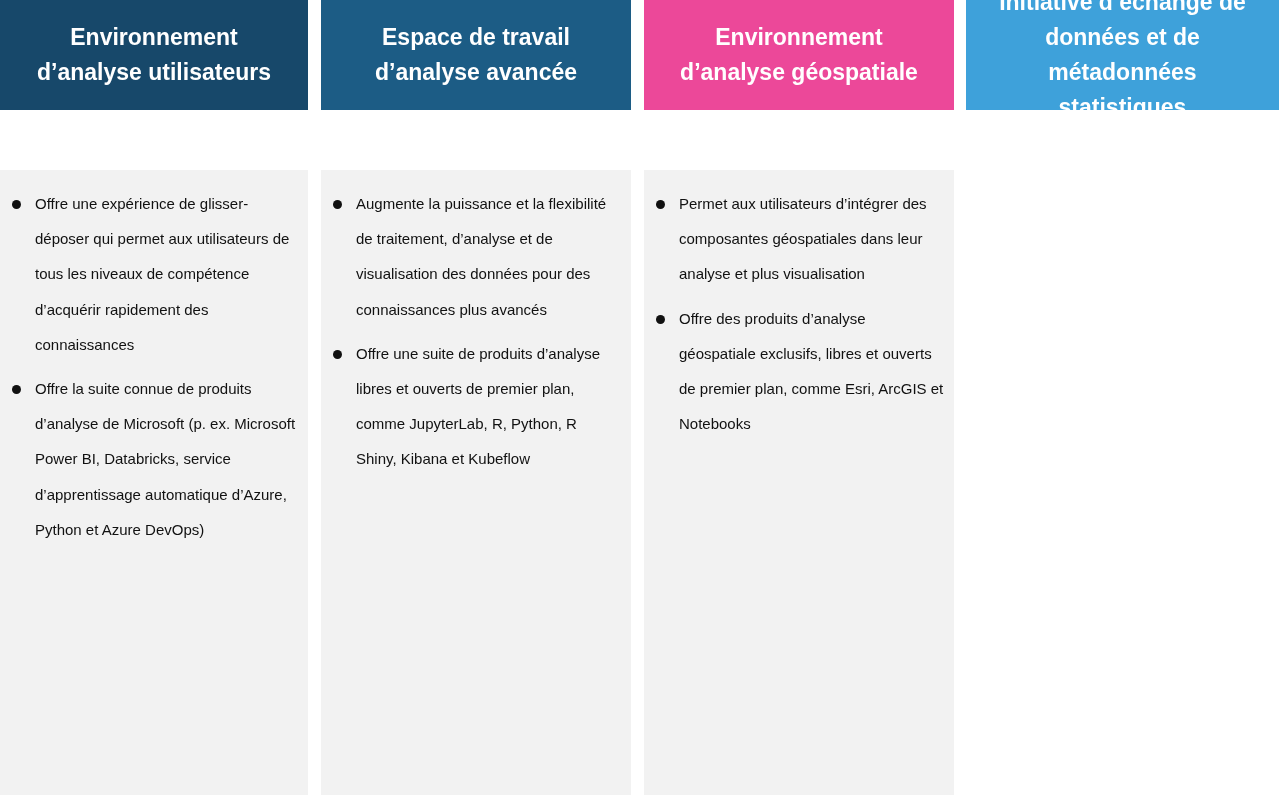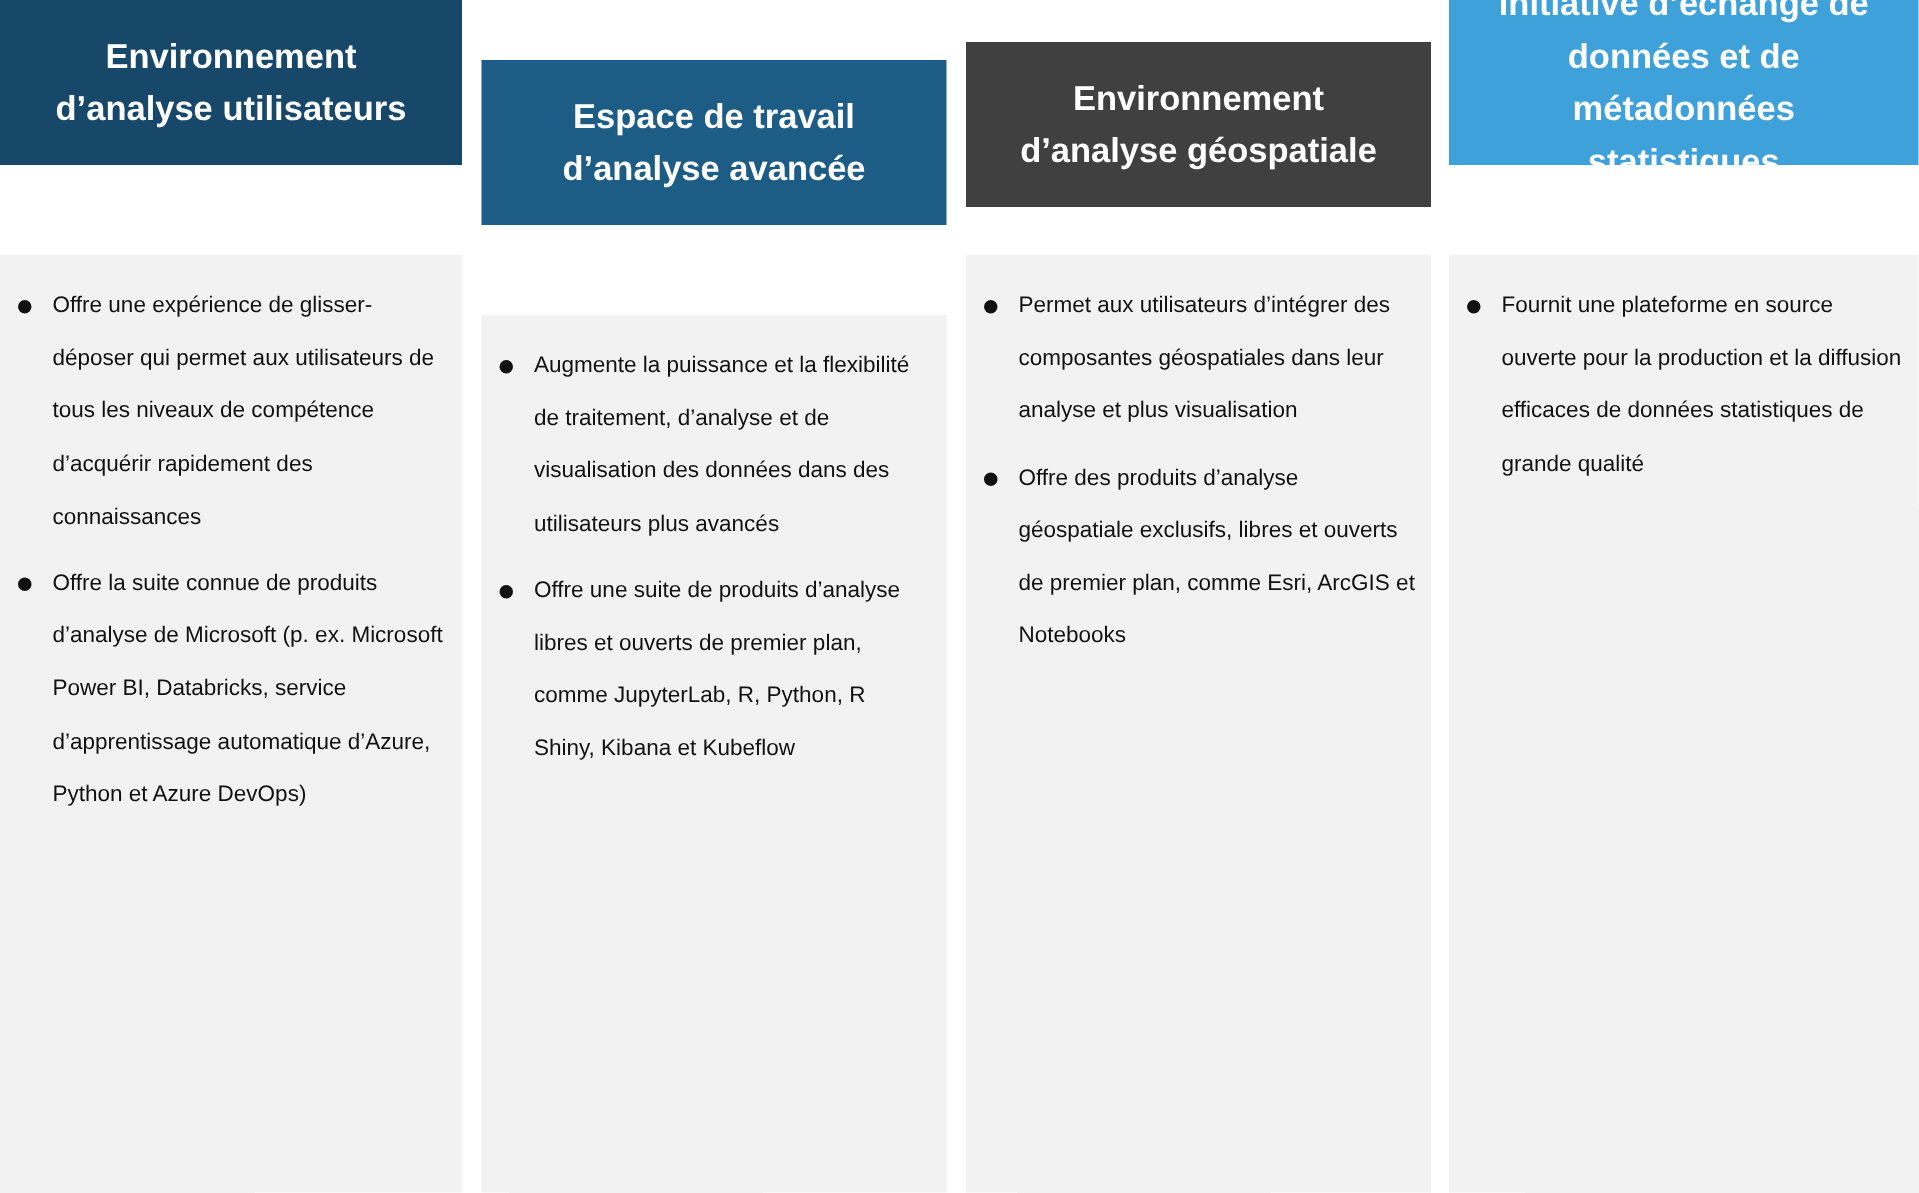--- a/index.html
+++ b/index.html
@@ -26,46 +26,41 @@
     <span>Environnement d’analyse utilisateurs</span>
   </div>
   <div class="body">
     <ul>
       <li style="margin-right:0;">Offre une expérience de glisser-déposer qui permet aux utilisateurs de tous les niveaux de compétence d’acquérir rapidement des connaissances</li>
       <li>Offre la suite connue de produits d’analyse de Microsoft (p. ex. Microsoft Power BI, Databricks, service d’apprentissage automatique d’Azure, Python et Azure DevOps)</li>
     </ul>
   </div>
 </div>
 
-<div class="col" style="left:321px;width:310px;margin-top:40px;">
+<div class="col" style="left:321px;width:310px;">
   <div class="header" style="background:#1c5c85;padding:0 45px;">
     <span>Espace de travail d’analyse avancée</span>
   </div>
   <div class="body">
     <ul>
-      <li>Augmente la puissance et la flexibilité de traitement, d’analyse et de visualisation des données dans des utilisateurs plus avancés</li>
+      <li>Augmente la puissance et la flexibilité de traitement, d’analyse et de visualisation des données pour des connaissances plus avancés</li>
       <li>Offre une suite de produits d’analyse libres et ouverts de premier plan, comme JupyterLab, R, Python, R Shiny, Kibana et Kubeflow</li>
     </ul>
   </div>
 </div>
 
 <div class="col" style="left:644px;width:310px;">
-  <div class="header" style="background:#404040;padding:0 25px;margin-top:28px;">
+  <div class="header" style="background:#ec4899;padding:0 25px;">
     <span>Environnement d’analyse géospatiale</span>
   </div>
   <div class="body">
     <ul>
       <li>Permet aux utilisateurs d’intégrer des composantes géospatiales dans leur analyse et plus visualisation</li>
       <li>Offre des produits d’analyse géospatiale exclusifs, libres et ouverts de premier plan, comme Esri, ArcGIS et Notebooks</li>
     </ul>
   </div>
 </div>
 
 <div class="col" style="left:966px;width:313px;">
   <div class="header" style="background:#3ea1da;padding:0 16px;">
     <span>Initiative d’échange de données et de métadonnées statistiques</span>
   </div>
-  <div class="body">
-    <ul>
-      <li>Fournit une plateforme en source ouverte pour la production et la diffusion efficaces de données statistiques de grande qualité</li>
-    </ul>
-  </div>
 </div>
 
 </body></html>

